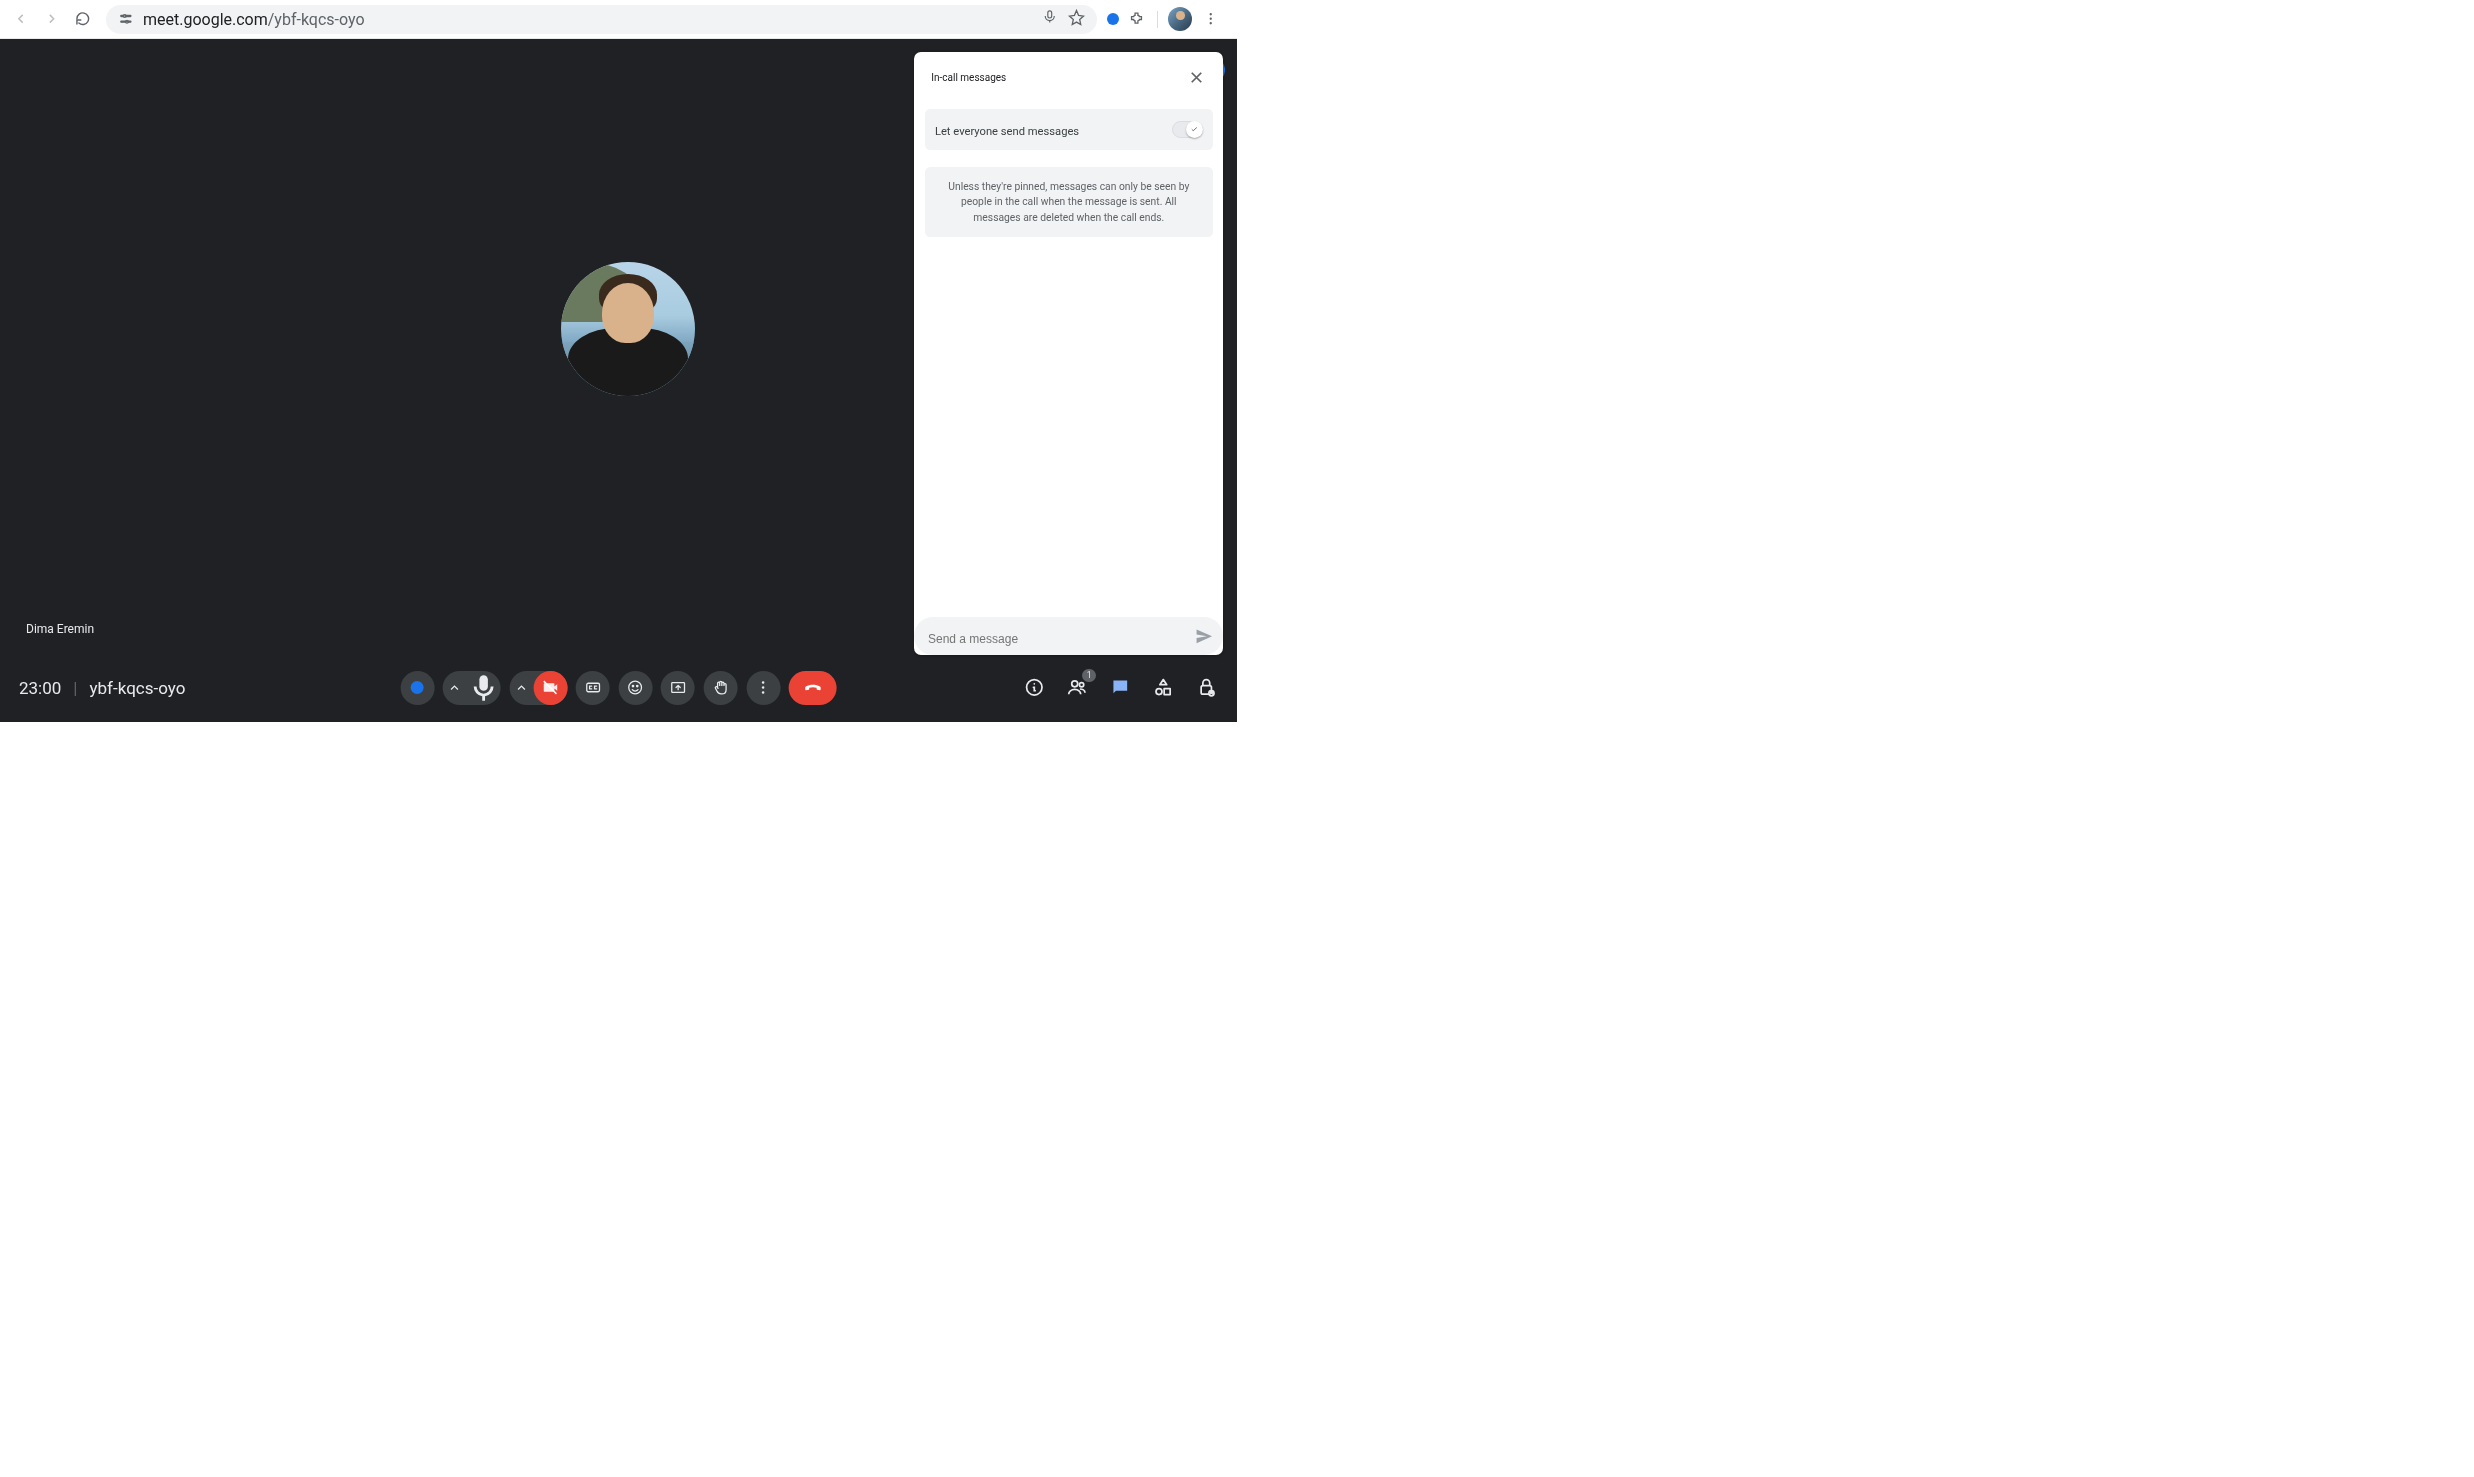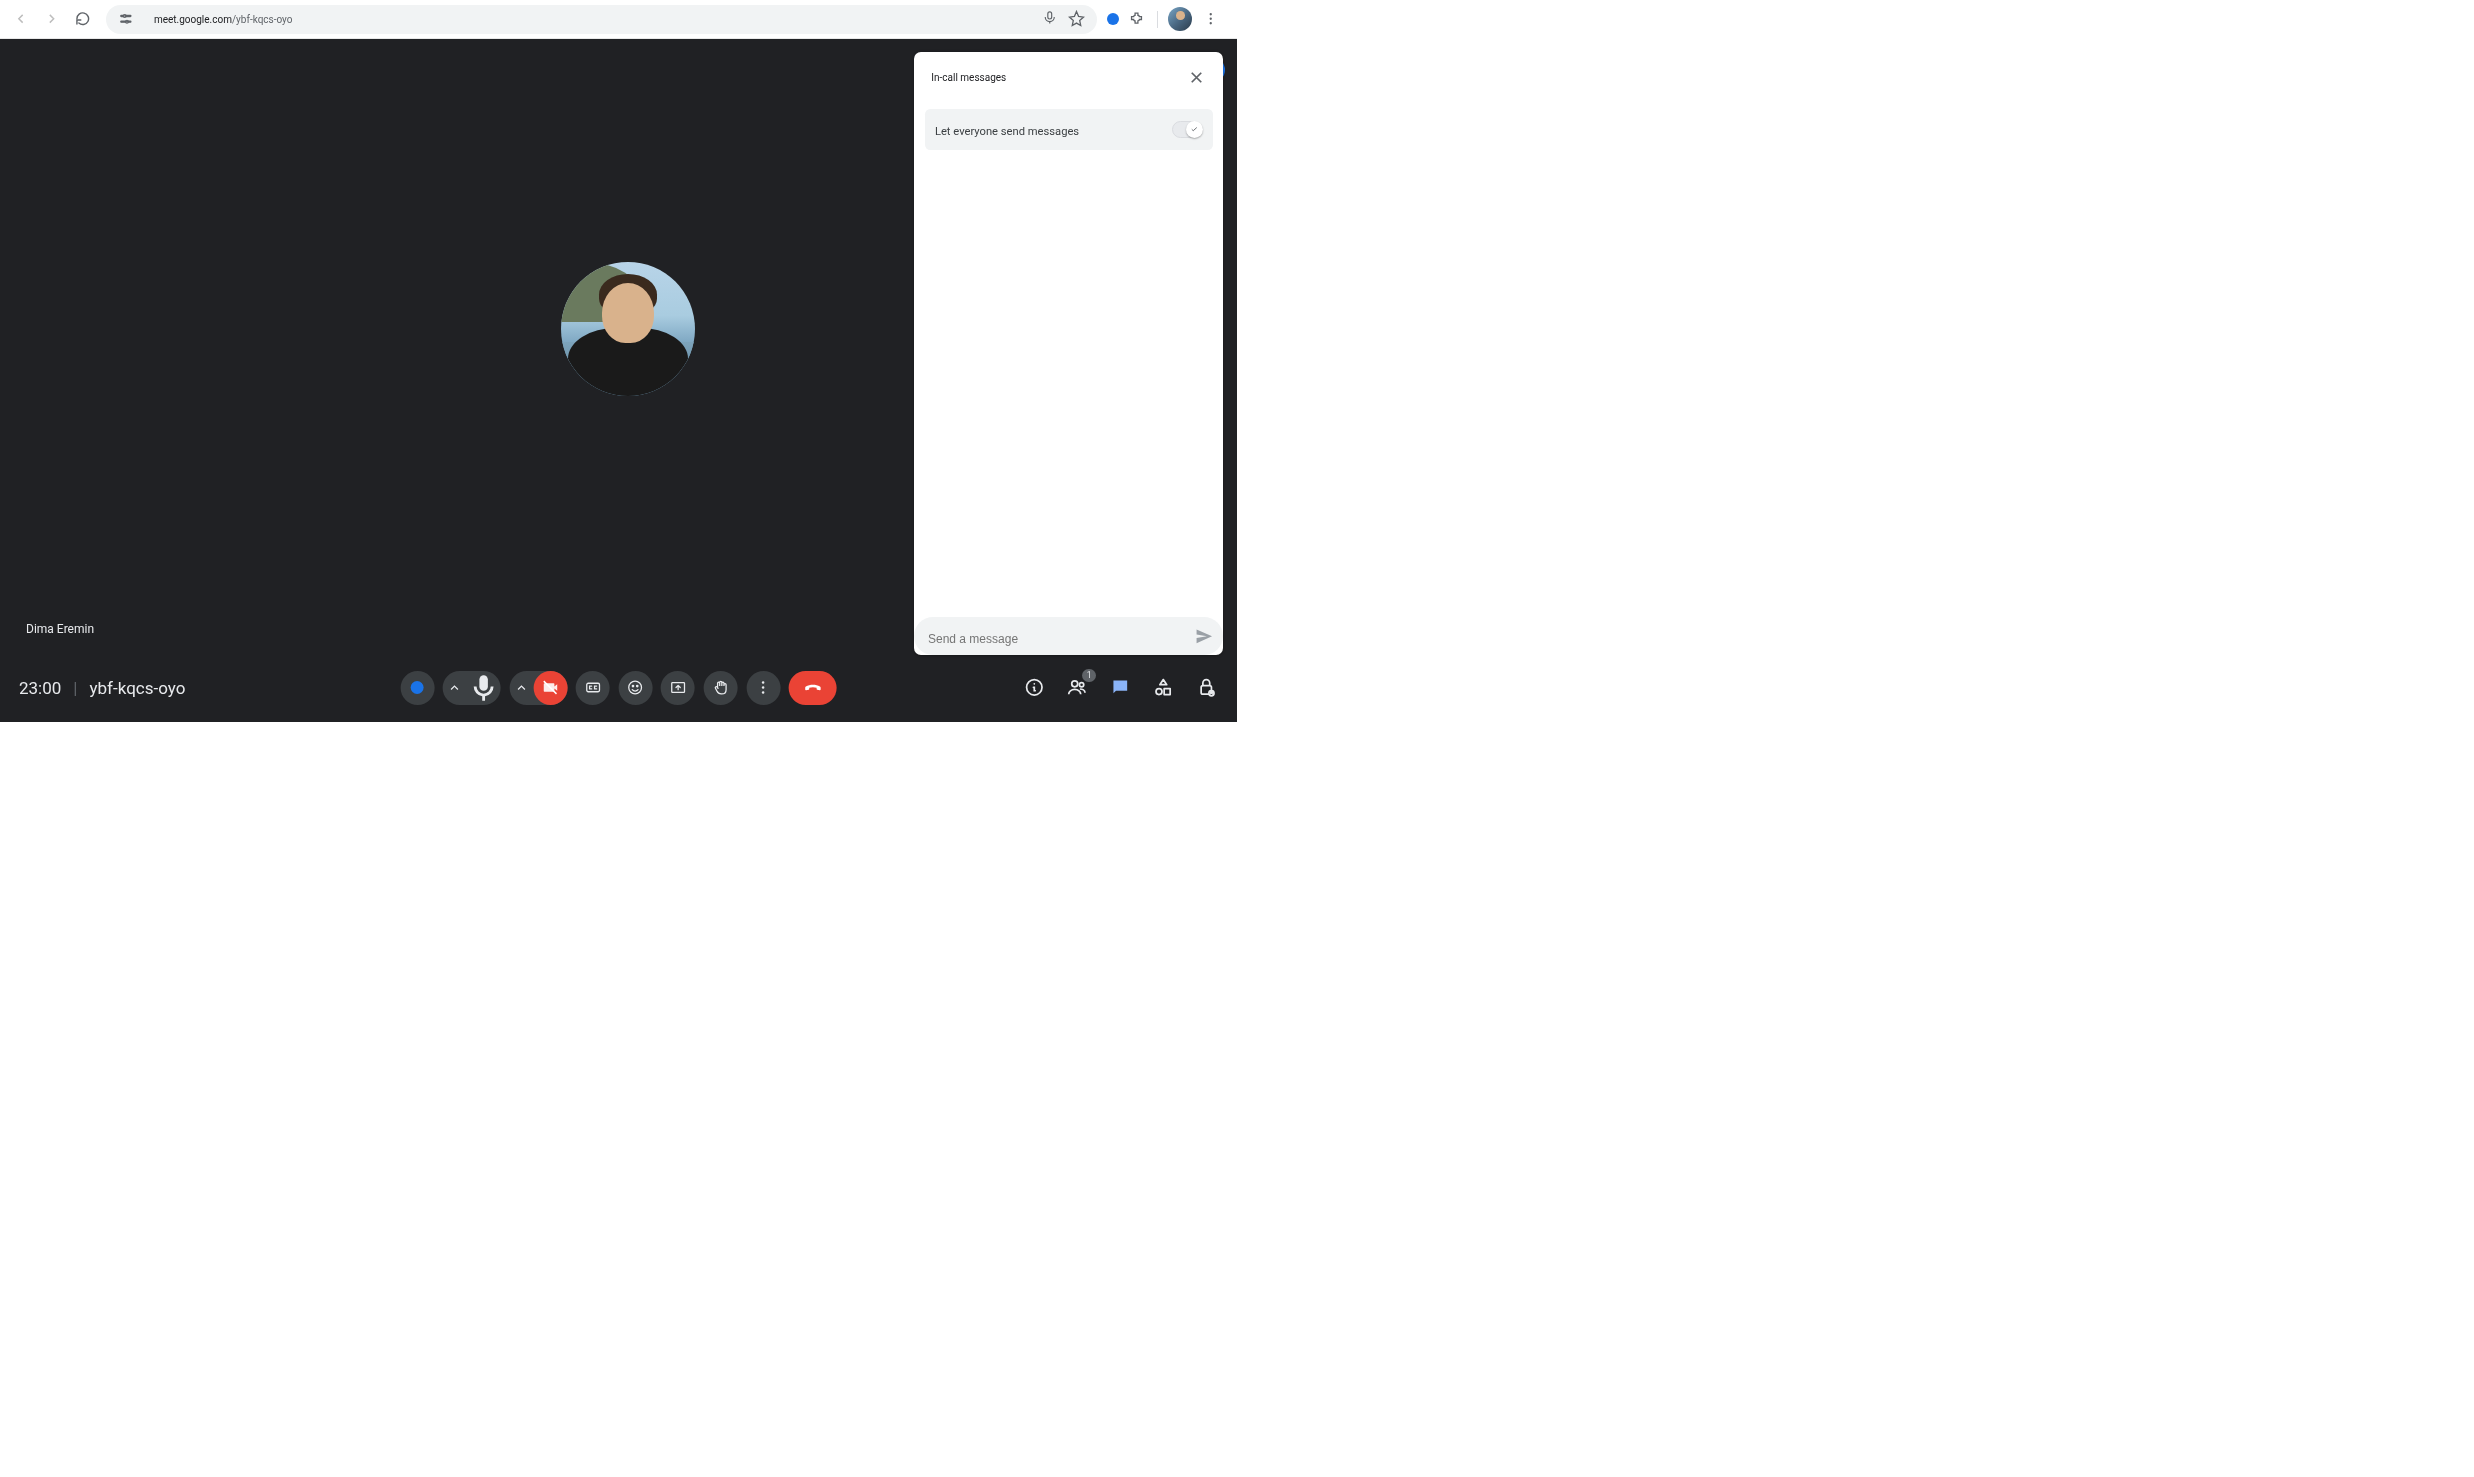--- a/index.html
+++ b/index.html
@@ -4,21 +4,21 @@
   <style>
     * { box-sizing: border-box; margin: 0; padding: 0; }
     html, body { width: 100%; height: 100%; font-family: 'Google Sans', Roboto, Arial, sans-serif; overflow: hidden; }
     body { display: flex; flex-direction: column; width: 1237px; height: 722px; }
 
     
     .browser-bar { height: 39px; background: #fff; display: flex; align-items: center; padding: 0 6.9px; border-bottom: 0.9px solid #e8e8e8; gap: 3.4px; }
     .nav-btn { width: 27.5px; height: 27.5px; border-radius: 50%; display: flex; align-items: center; justify-content: center; color: #5f6368; cursor: pointer; }
     .nav-btn.disabled { color: #bdbdbd; }
     .nav-btn svg { width: 15.5px; height: 15.5px; }
-    .omnibox { flex: 1; height: 29px; background: #f1f3f4; border-radius: 14.6px; display: flex; align-items: center; padding: 0 12px; margin: 0 6.9px; color: #202124; font-size: 10px; gap: 20px; }
+    .omnibox { flex: 1; height: 29px; background: #f1f3f4; border-radius: 14.6px; display: flex; align-items: center; padding: 0 12px; margin: 0 6.9px; color: #202124; font-size: 16px; gap: 9px; }
     .omnibox .site-icon { width: 15.5px; height: 15.5px; display: flex; align-items: center; justify-content: center; }
     .omnibox .url-host { color: #202124; }
     .omnibox .url-path { color: #5f6368; }
     .omnibox-spacer { flex: 1; }
     .omnibox-right { display: flex; align-items: center; gap: 10.3px; color: #5f6368; }
     .chrome-right { display: flex; align-items: center; gap: 6.9px; padding-right: 6.9px; }
     .blue-dot { width: 12px; height: 12px; border-radius: 50%; background: #1a73e8; }
     .ext-icon { width: 20.6px; height: 20.6px; display: flex; align-items: center; justify-content: center; color: #5f6368; }
     .chrome-divider { width: 0.9px; height: 17px; background: #dadce0; margin: 0 3.4px; }
     .profile-avatar { width: 24px; height: 24px; border-radius: 50%; background: linear-gradient(135deg, #7aa7c7 0%, #4b6a85 50%, #2a3a4a 100%); position: relative; overflow: hidden; }
@@ -181,20 +181,21 @@
     <div class="chat-setting">
       <span>Let everyone send messages</span>
       <div class="toggle">
         <div class="thumb">
             <svg viewBox="0 0 24 24">
               <path d="M5 12l4 4L19 7"></path>
             </svg>
           </div>
       </div>
     </div>
+    <div class="chat-notice">Unless they're pinned, messages can only be seen by people in the call when the message is sent. All messages are deleted when the call ends.</div>
     <div class="chat-messages"></div>
     <div class="chat-input-row">
       <input type="text" class="chat-input" placeholder="Send a message" style="">
       <div class="chat-send">
         <svg viewBox="0 0 24 24" fill="currentColor">
             <path d="M3 20l18-8L3 4v6l12 2-12 2z"></path>
           </svg>
       </div>
     </div>
   </div>

